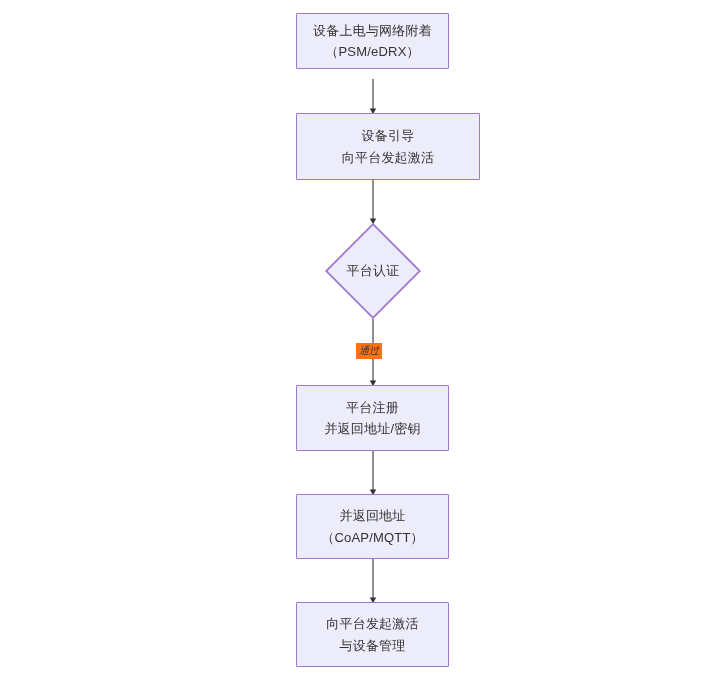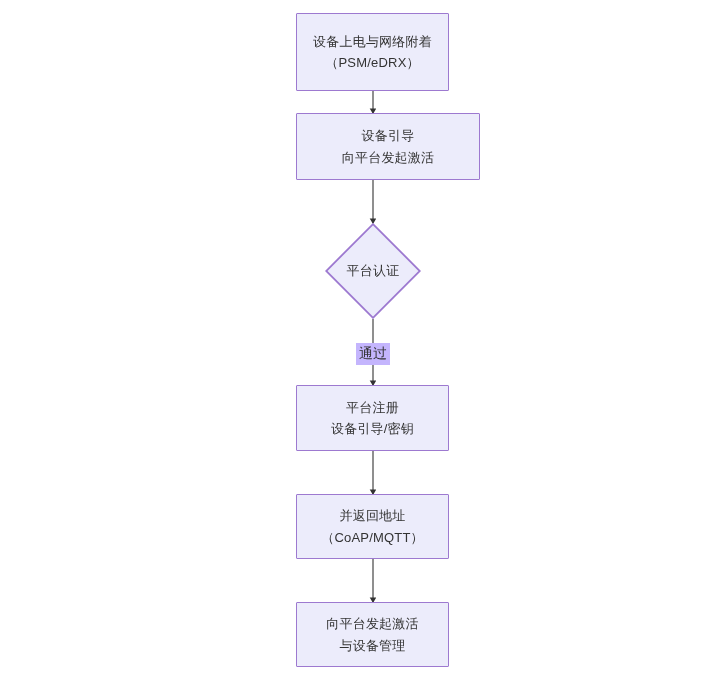--- a/index.html
+++ b/index.html
@@ -71,27 +71,28 @@
     height: 100%;
   }
   .node-diamond .node-label {
     position: relative;
     z-index: 2;
   }
 
   
   .edge-label {
     position: absolute;
-    font-size: 14px;
+    font-size: 10px;
     line-height: 1.4;
     color: #333333;
-    background: #c4b5fd;
+    background: #f97316;
     padding: 1px 3px;
     white-space: nowrap;
     user-select: none;
+    font-style: italic;
   }
 </style>
 </head>
 <body>
 
 <div id="flow-canvas">
 
   <svg id="edge-layer" viewBox="0 0 726 700" xmlns="http://www.w3.org/2000/svg">
     <defs>
       <marker id="arrowhead" markerWidth="8" markerHeight="8" refX="4.2" refY="3" orient="auto" markerUnits="strokeWidth">
@@ -100,40 +101,40 @@
     </defs>
     <g id="edge-lines">
         <line x1="373" y1="79" x2="373" y2="113" stroke="#333333" stroke-width="1.1" marker-end="url(#arrowhead)"></line>
         <line x1="373" y1="180" x2="373" y2="223" stroke="#333333" stroke-width="1.1" marker-end="url(#arrowhead)"></line>
         <line x1="373" y1="319" x2="373" y2="385" stroke="#333333" stroke-width="1.1" marker-end="url(#arrowhead)"></line>
         <line x1="373" y1="451" x2="373" y2="494" stroke="#333333" stroke-width="1.1" marker-end="url(#arrowhead)"></line>
         <line x1="373" y1="559" x2="373" y2="602" stroke="#333333" stroke-width="1.1" marker-end="url(#arrowhead)"></line>
       </g>
   </svg>
 
-  <div class="node node-box" style="left: 296px; top: 13px; width: 153px; height: 78px;">
+  <div class="node node-box" style="left: 296px; top: 13px; width: 153px; height: 56px;">
     <span class="node-label">设备上电与网络附着
 （PSM/eDRX）</span>
   </div>
 
   <div class="node node-box" style="left: 296px; top: 113px; width: 184px; height: 67px;">
     <span class="node-label">设备引导
 向平台发起激活</span>
   </div>
 
   <div class="node node-diamond" style="left: 325px; top: 223px; width: 96px; height: 96px; font-family: Liberation Serif, serif;">
     <svg class="diamond-shape" viewBox="0 0 100 100" preserveAspectRatio="none" xmlns="http://www.w3.org/2000/svg">
       <polygon points="50,1.2 98.8,50 50,98.8 1.2,50" fill="#ececfb" stroke="#9d79d0" stroke-width="1.8" vector-effect="non-scaling-stroke"></polygon>
     </svg>
     <span class="node-label">平台认证</span>
   </div>
 
   <div class="node node-box" style="left: 296px; top: 385px; width: 153px; height: 66px;">
     <span class="node-label">平台注册
-设备引导/密钥</span>
+并返回地址/密钥</span>
   </div>
 
   <div class="node node-box" style="left: 296px; top: 494px; width: 153px; height: 65px;">
     <span class="node-label">并返回地址
 （CoAP/MQTT）</span>
   </div>
 
   <div class="node node-box" style="left: 296px; top: 602px; width: 153px; height: 65px;">
     <span class="node-label">向平台发起激活
 与设备管理</span>

